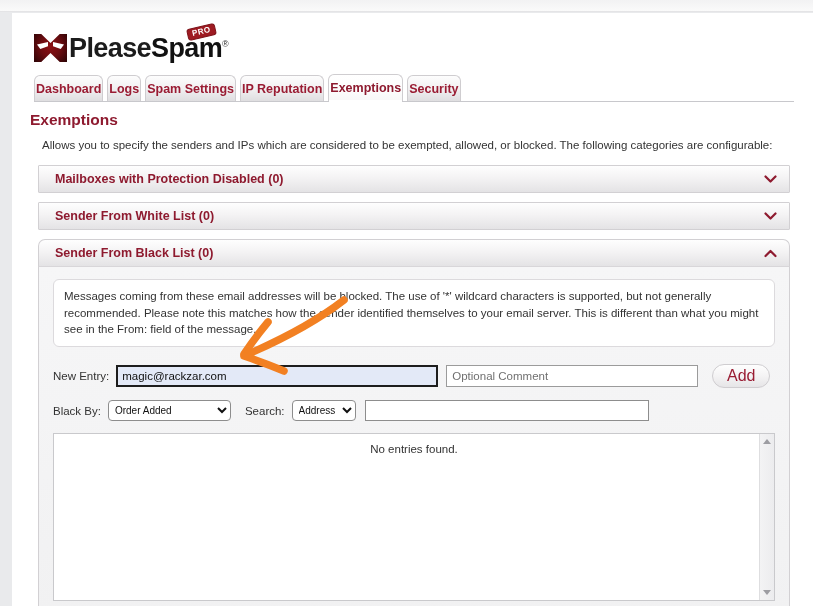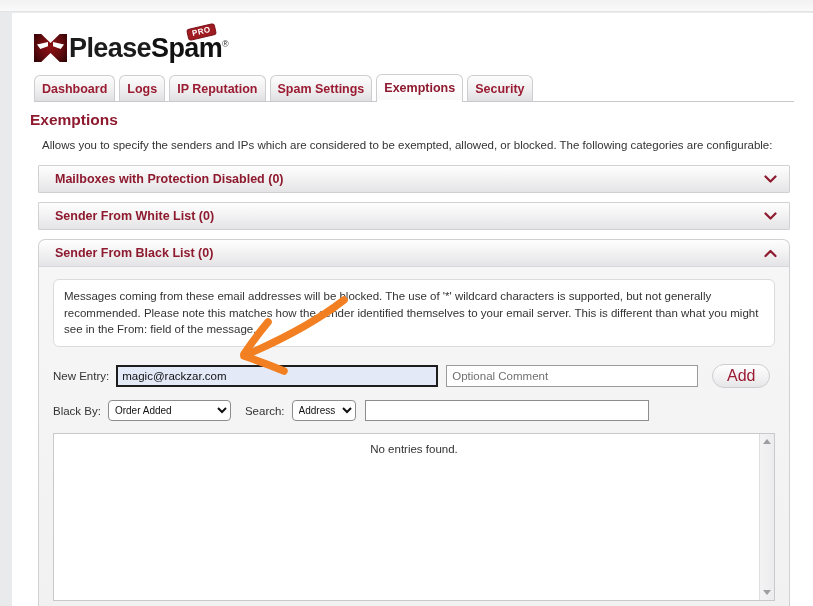--- a/index.html
+++ b/index.html
@@ -70,21 +70,21 @@
 
   
   .tabbar {
     position: absolute; left: 22px; top: 61px;
     width: 760px; height: 28px;
     display: flex; align-items: flex-end; gap: 4px;
     border-bottom: 1px solid #c8c8cc;
   }
   .tab {
     height: 26px;
-    padding: 0 7px;
+    padding: 0 1px;
     display: flex; align-items: center; justify-content: flex-start;
     font-size: 12.5px; font-weight: bold;
     color: #9a1c33;
     background: linear-gradient(to bottom, #fdfdfd 0%, #f0eff0 55%, #dfdee0 100%);
     border: 1px solid #cfcdd0;
     border-bottom: none;
     border-radius: 6px 6px 0 0;
     cursor: pointer;
     white-space: nowrap;
     position: relative;
@@ -274,24 +274,24 @@
     </div>
 
     <div class="tabbar">
       <div class="tab">
           <span>Dashboard</span>
         </div>
       <div class="tab">
           <span>Logs</span>
         </div>
       <div class="tab">
+          <span>Spam Settings</span>
+        </div>
+      <div class="tab">
           <span>IP Reputation</span>
-        </div>
-      <div class="tab">
-          <span>Spam Settings</span>
         </div>
       <div class="tab active">
           <span>Exemptions</span>
         </div>
       <div class="tab">
           <span>Security</span>
         </div>
     </div>
 
     <div class="page-title">Exemptions</div>

